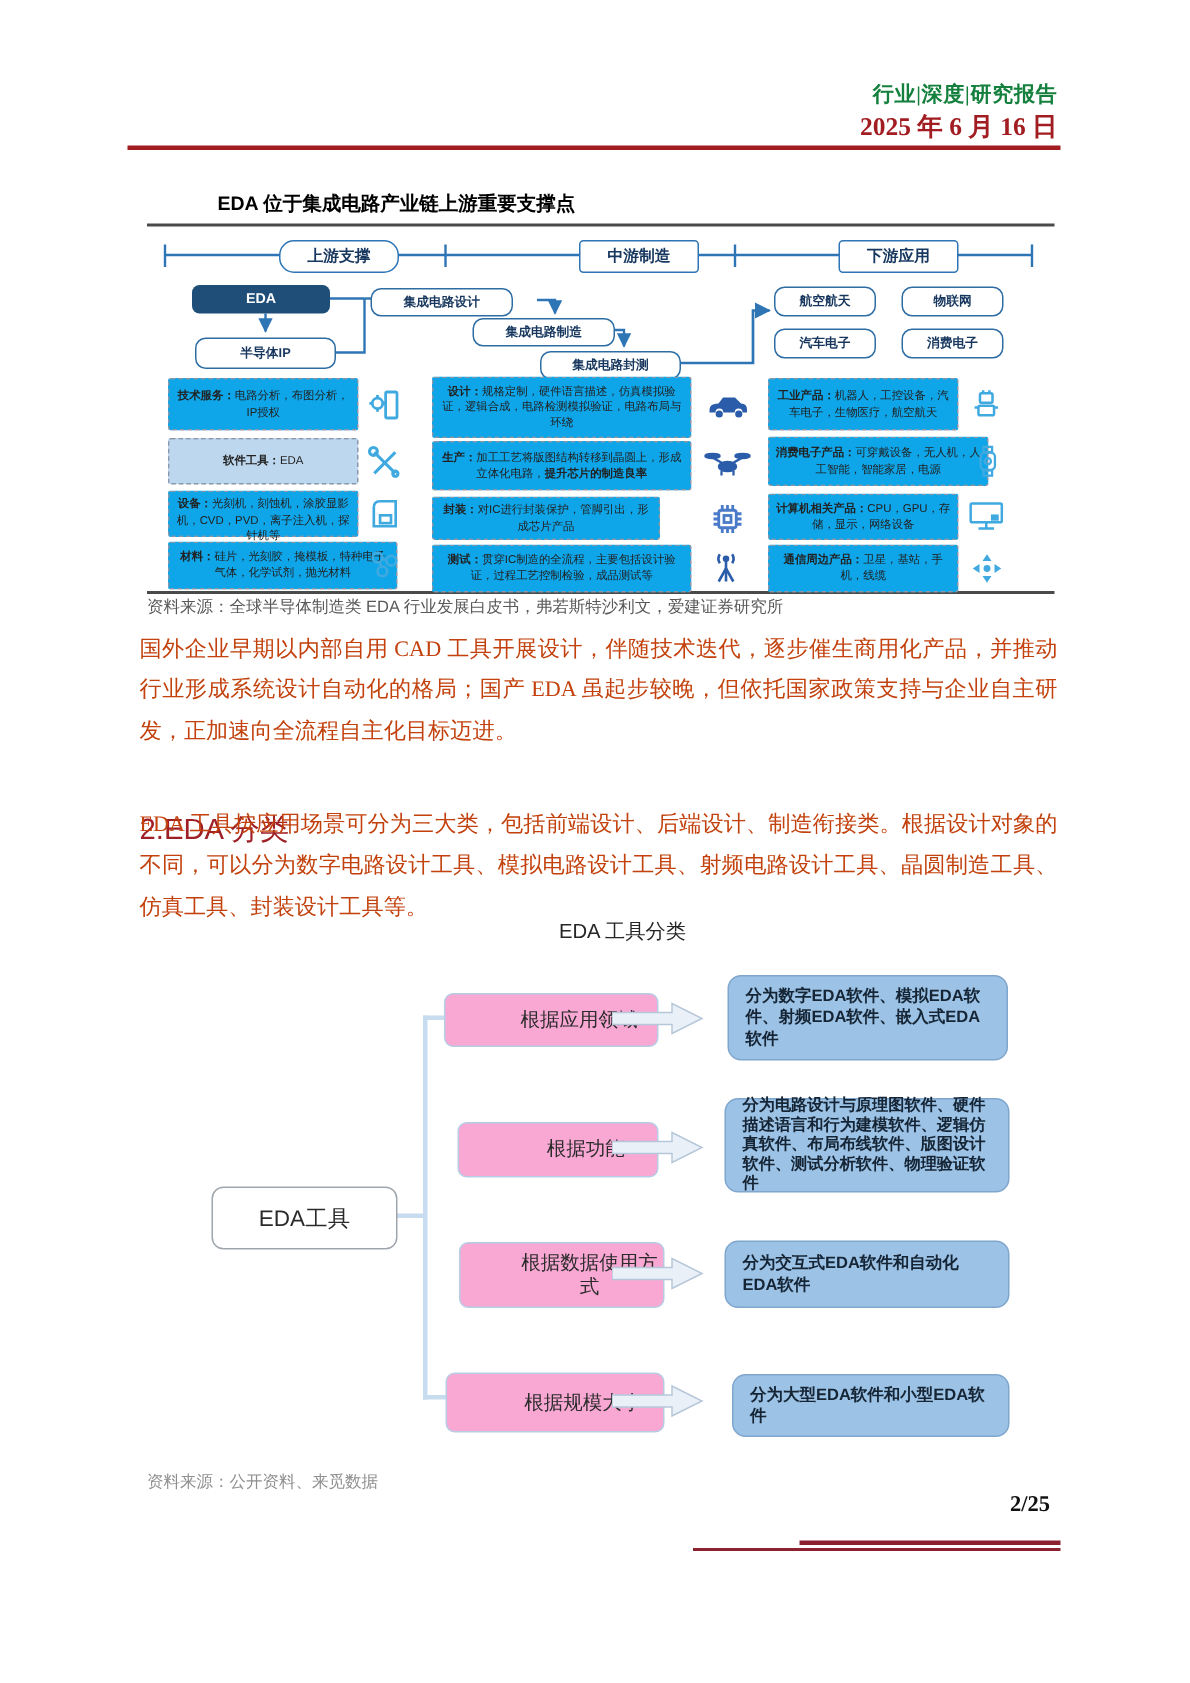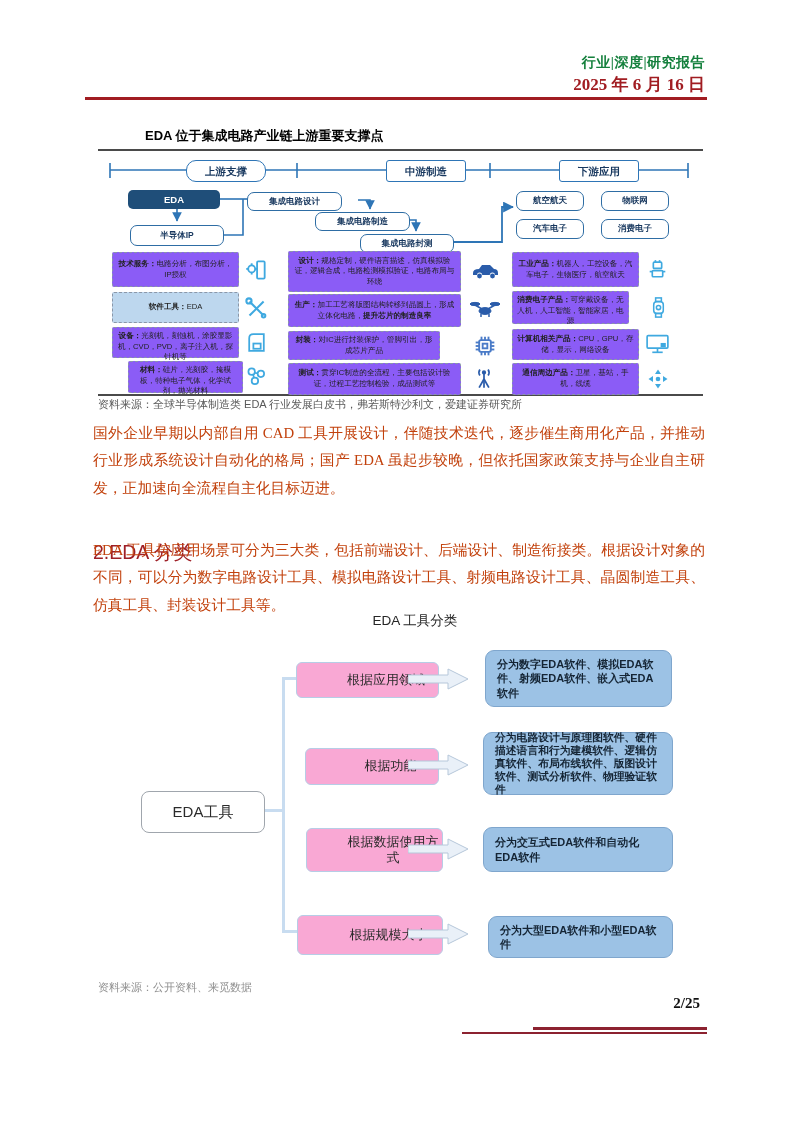--- a/index.html
+++ b/index.html
@@ -14,21 +14,21 @@
   .hdr-rule{top:97px;left:85px;width:622px;height:3px;background:#a11d22;}
   
   .f1-title{top:127px;left:145px;font-size:13px;font-weight:bold;color:#000;}
   #fig1{top:149px;left:98px;width:605px;height:243px;border-top:2px solid #4a4a4a;border-bottom:2px solid #4a4a4a;}
   .stage{position:absolute;top:9px;height:20px;line-height:20px;text-align:center;background:#fff;
          border:1.5px solid #2e75b6;border-radius:3px;font-size:10.5px;font-weight:bold;color:#17375e;}
   .chainbox{position:absolute;background:#fff;border:1.5px solid #2e6da4;border-radius:7px;
             display:flex;align-items:center;justify-content:center;font-size:8.5px;font-weight:bold;color:#17375e;}
   .edabox{position:absolute;background:#1f4e79;border-radius:5px;display:flex;align-items:center;justify-content:center;
           font-size:9.5px;font-weight:bold;color:#fff;}
-  .dash{position:absolute;border:1px dashed #8a97a8;border-radius:2px;background:#8b5cf6;
+  .dash{position:absolute;border:1px dashed #8a97a8;border-radius:2px;background:#0ea5e9;
         font-size:7.6px;line-height:1.4;color:#222;text-align:center;padding:3px 4px;box-sizing:border-box;
         display:flex;align-items:center;justify-content:center;flex-wrap:wrap;}
   .dash b{font-weight:bold;}
   .dash.blue{background:#bdd7ee;}
   .ic{position:absolute;}
   .f1-src{top:397px;left:98px;font-size:11px;color:#595959;}
   
   .para{left:93px;width:612px;font-family:"Liberation Serif",serif;font-size:14.8px;line-height:1.85;
         text-align:justify;color:#c2410c;}
   .p1{top:420px;}
@@ -110,41 +110,41 @@
 
     <div class="dash" style="left:14px;top:101px;width:127px;height:35px;">
         <span><b>技术服务：</b><span>电路分析，布图分析，IP授权</span></span>
       </div>
     <div class="dash blue" style="left:14px;top:141px;width:127px;height:31px;">
         <span><b>软件工具：</b><span>EDA</span></span>
       </div>
     <div class="dash" style="left:14px;top:176px;width:127px;height:31px;">
         <span><b>设备：</b><span>光刻机，刻蚀机，涂胶显影机，CVD，PVD，离子注入机，探针机等</span></span>
       </div>
-    <div class="dash" style="left:30px;top:210px;width:115px;height:32px;">
+    <div class="dash" style="left:14px;top:210px;width:153px;height:32px;">
         <span><b>材料：</b><span>硅片，光刻胶，掩模板，特种电子气体，化学试剂，抛光材料</span></span>
       </div>
 
     <div class="dash" style="left:190px;top:100px;width:173px;height:41px;">
         <span><b>设计：</b><span>规格定制，硬件语言描述，仿真模拟验证，逻辑合成，电路检测模拟验证，电路布局与环绕</span></span>
       </div>
     <div class="dash" style="left:190px;top:143px;width:173px;height:33px;">
         <span><b>生产：</b><span>加工工艺将版图结构转移到晶圆上，形成立体化电路，</span><b>提升芯片的制造良率</b></span>
       </div>
     <div class="dash" style="left:190px;top:180px;width:152px;height:29px;">
         <span><b>封装：</b><span>对IC进行封装保护，管脚引出，形成芯片产品</span></span>
       </div>
     <div class="dash" style="left:190px;top:212px;width:173px;height:32px;">
         <span><b>测试：</b><span>贯穿IC制造的全流程，主要包括设计验证，过程工艺控制检验，成品测试等</span></span>
       </div>
 
     <div class="dash" style="left:414px;top:101px;width:127px;height:35px;">
         <span><b>工业产品：</b><span>机器人，工控设备，汽车电子，生物医疗，航空航天</span></span>
       </div>
-    <div class="dash" style="left:414px;top:140px;width:117px;height:33px;">
+    <div class="dash" style="left:414px;top:140px;width:147px;height:33px;">
         <span><b>消费电子产品：</b><span>可穿戴设备，无人机，人工智能，智能家居，电源</span></span>
       </div>
     <div class="dash" style="left:414px;top:178px;width:127px;height:31px;">
         <span><b>计算机相关产品：</b><span>CPU，GPU，存储，显示，网络设备</span></span>
       </div>
     <div class="dash" style="left:414px;top:212px;width:127px;height:32px;">
         <span><b>通信周边产品：</b><span>卫星，基站，手机，线缆</span></span>
       </div>
 
     <div class="ic" style="left:145px;top:106px;">

